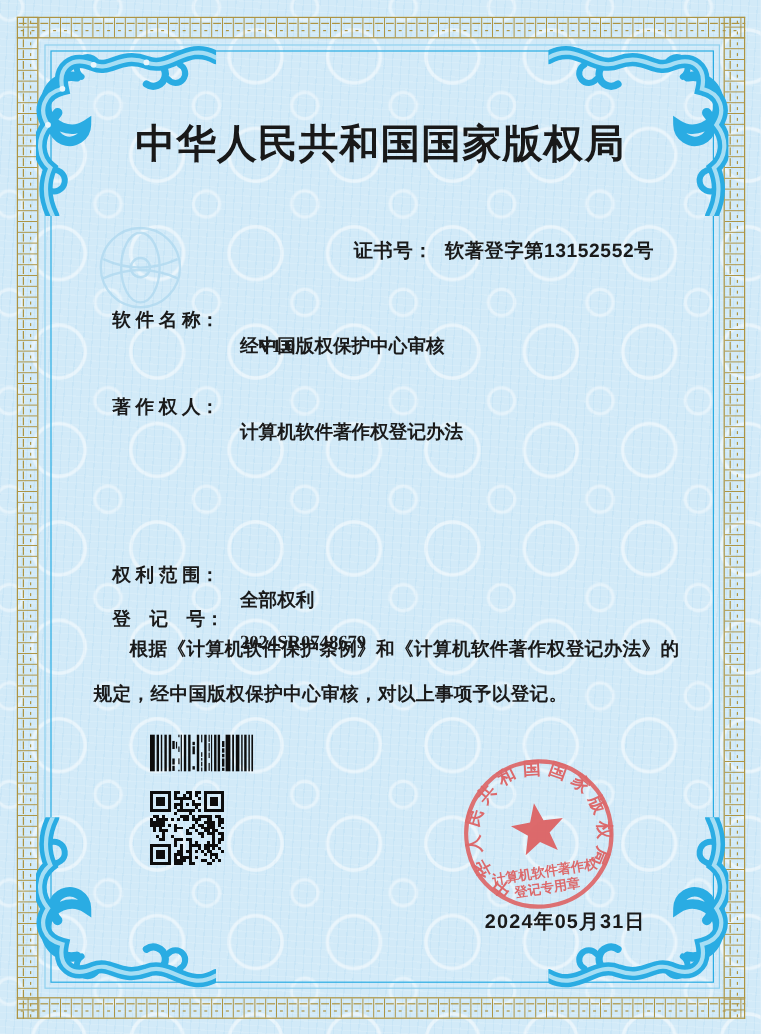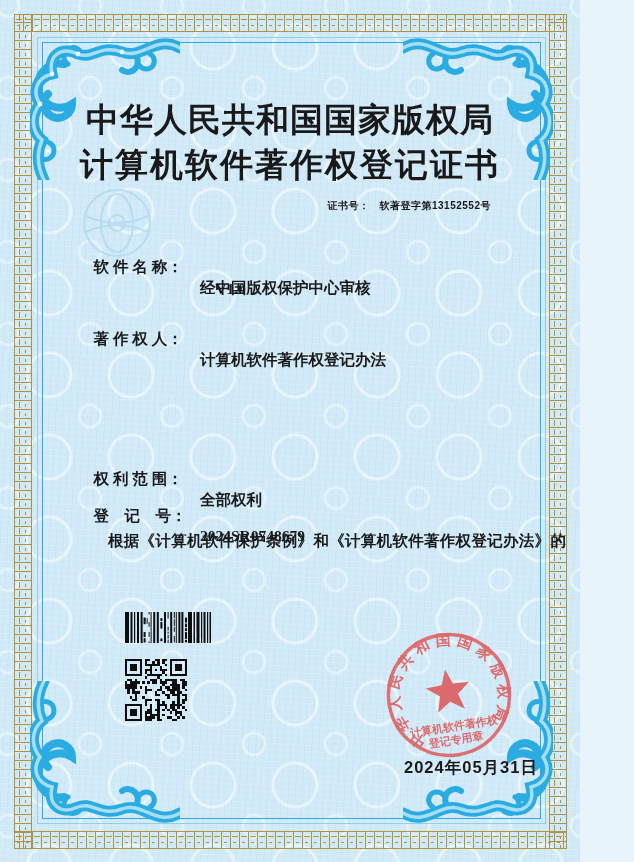--- a/index.html
+++ b/index.html
@@ -6,21 +6,21 @@
     --accent-blue:#2aace3;
     --accent-blue-light:#9fdbf4;
     --gold:#ad9443;
     --seal-red:#dd5f60;
     --page-bg:#d2eaf8;
     --text:#1a1a1a;
   }
   html,body{margin:0;padding:0;}
   body{font-family:"Liberation Sans","DejaVu Sans",sans-serif;background:#e8f4fb;}
   .page{
-    position:relative;width:580px;height:862px;overflow:hidden;
+    position:relative;width:634px;height:862px;overflow:hidden;
     background-color:var(--page-bg);
     background-image:
       radial-gradient(circle, rgba(255,255,255,0) 20px, rgba(255,255,255,.5) 21px, rgba(255,255,255,.5) 23px, rgba(255,255,255,0) 24px),
       radial-gradient(circle, rgba(255,255,255,0) 9px, rgba(255,255,255,.42) 10px, rgba(255,255,255,.42) 11.5px, rgba(255,255,255,0) 13px),
       repeating-linear-gradient(3deg, rgba(255,255,255,.12) 0 1px, rgba(0,0,0,0) 1px 6px),
       repeating-linear-gradient(93deg, rgba(173,215,240,.25) 0 1px, rgba(0,0,0,0) 1px 7px);
     background-size:82px 82px, 82px 82px, auto, auto;
     background-position:8px 6px, 49px 47px, 0 0, 0 0;
     color:var(--text);
   }
@@ -66,21 +66,21 @@
   
   .title{
     position:absolute;left:0;right:0;text-align:center;
     font-family:"Liberation Serif","DejaVu Serif",serif;
     font-weight:700;font-size:33px;letter-spacing:1px;color:#191919;
   }
   .title.l1{top:98px;}
   .title.l2{top:143px;letter-spacing:2px;}
   .cert-no-row{
     position:absolute;top:199px;left:0;right:89px;text-align:right;
-    font-size:10px;font-weight:700;letter-spacing:.5px;
+    font-size:16px;font-weight:700;letter-spacing:.5px;
   }
   .cert-no-row .lbl{margin-right:10px;}
   .field-row{position:absolute;left:78px;font-size:15.5px;font-weight:700;white-space:pre;font-family:Liberation Serif, serif;}
   .field-row .value{position:absolute;left:122px;white-space:pre;}
   .row-name{top:239px;}
   .row-version{top:262px;left:200px;}
   .row-owner{top:311px;}
   .row-acquire{top:414px;}
   .row-scope{top:451px;}
   .row-regno{top:488px;}
@@ -166,21 +166,20 @@
     <g fill="none" stroke="#aed8ef" stroke-width="2">
       <circle cx="37" cy="37" r="33"></circle>
       <ellipse cx="37" cy="37" rx="16" ry="29"></ellipse>
       <path d="M6,30 Q37,44 68,30"></path>
       <path d="M6,46 Q37,32 68,46"></path>
       <circle cx="37" cy="37" r="8"></circle>
     </g>
   </svg>
 
   <div class="title l1">中华人民共和国国家版权局</div>
-  <div class="title l2">计算机软件著作权登记证书</div>
 
   <div class="cert-no-row">
     <span class="lbl">证书号：</span><span>软著登字第13152552号</span>
   </div>
 
   <div class="field-row row-name">
     <span>软 件 名 称：</span>
     <span class="value">经中国版权保护中心审核</span>
   </div>
   <div class="field-row row-version">
@@ -193,20 +192,21 @@
   <div class="field-row row-scope">
     <span>权 利 范 围：</span>
     <span class="value">全部权利</span>
   </div>
   <div class="field-row row-regno">
     <span>登　记　号：</span>
     <span class="value">2024SR0748679</span>
   </div>
 
   <div class="statement st1">根据《计算机软件保护条例》和《计算机软件著作权登记办法》的</div>
+  <div class="statement st2">规定，经中国版权保护中心审核，对以上事项予以登记。</div>
 
   <svg class="barcode" id="barcode" viewBox="0 0 86 31" preserveAspectRatio="none">
       <rect x="0" y="0" width="4" height="31" fill="#0d0d0d"></rect>
       <rect x="5.5" y="0" width="2" height="31" fill="#0d0d0d"></rect>
       <rect x="9" y="0" width="1.2" height="31" fill="#0d0d0d"></rect>
       <rect x="12" y="0" width="2" height="31" fill="#0d0d0d"></rect>
       <rect x="15.6" y="0" width="2" height="31" fill="#0d0d0d"></rect>
       <rect x="18.6" y="5.454562336206436" width="2" height="6.739469885826111" fill="#0d0d0d"></rect>
       <rect x="18.6" y="20.070460230112076" width="2" height="5.0690425634384155" fill="#0d0d0d"></rect>
       <rect x="18.6" y="26.13950279355049" width="2" height="4.304801344871521" fill="#0d0d0d"></rect>

